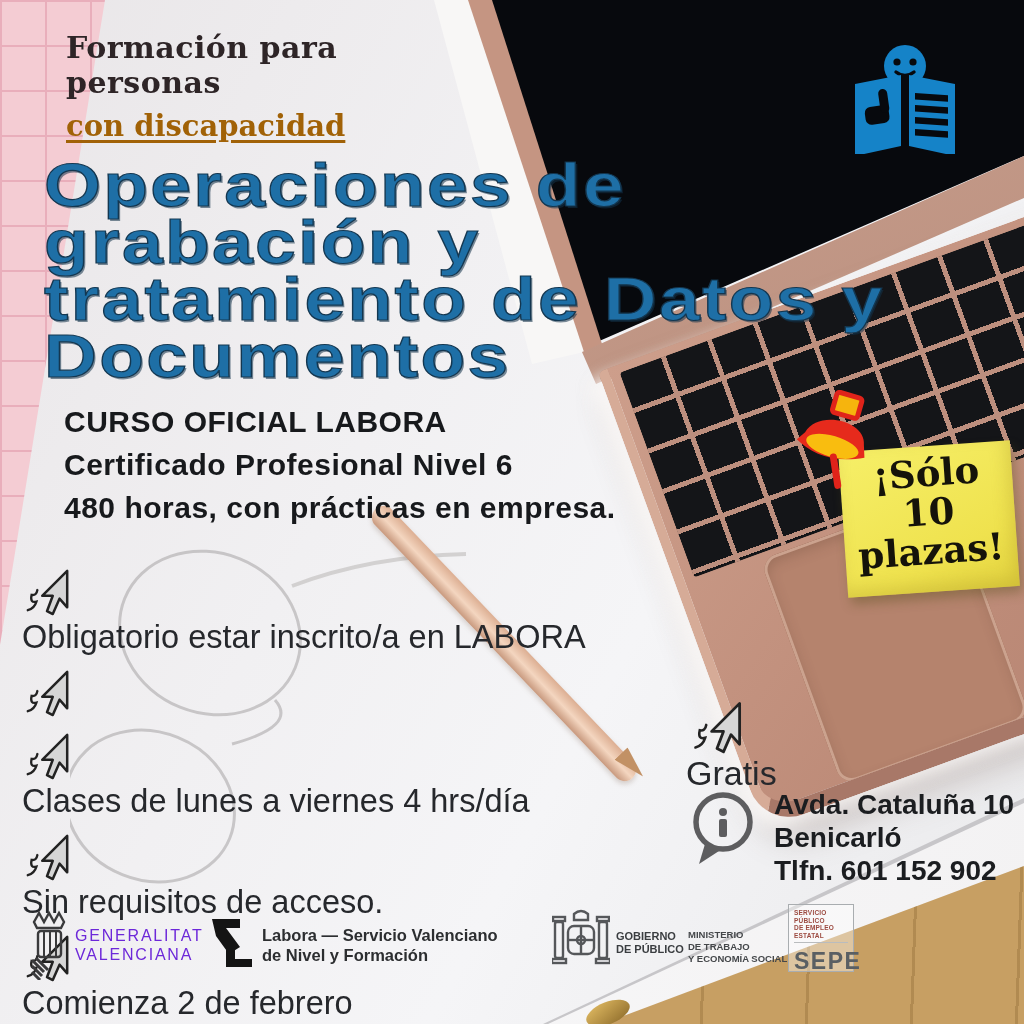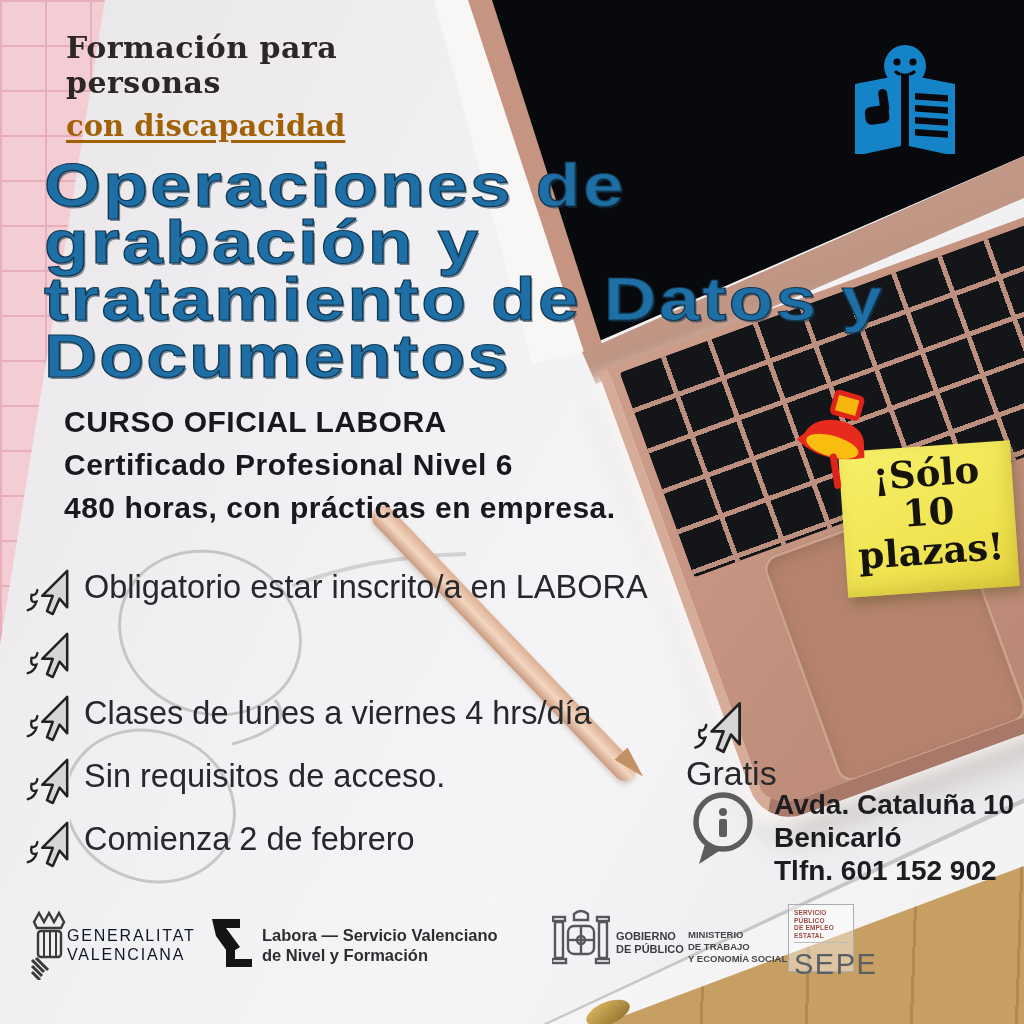--- a/index.html
+++ b/index.html
@@ -67,47 +67,47 @@
     color:#17191c;letter-spacing:.5px;white-space:nowrap;}
 
   .sticky-note{left:843px;top:446px;width:172px;height:146px;z-index:9;transform:rotate(-4deg);
     background:linear-gradient(155deg,#f6ef68,#efe24e 70%,#e3d33f);
     box-shadow:3px 7px 11px rgba(90,80,30,.4), inset -5px -8px 16px rgba(170,150,40,.3);
     text-align:center;font-family:"DejaVu Serif","Liberation Serif",serif;font-weight:bold;
     font-size:37px;line-height:39px;color:#15130a;padding-top:8px;box-sizing:border-box;}
   .pushpin{left:792px;top:390px;z-index:10;}
 
   .bullets{left:22px;top:566px;z-index:12;list-style:none;margin:0;padding:0;}
-  .bullets li{display:flex;align-items:flex-start;margin-bottom:13px;}
+  .bullets li{display:flex;align-items:flex-start;margin-bottom:13px;flex-direction:column;}
   .bullets .cursor{width:50px;height:50px;margin-right:12px;flex:none;}
   .bullets .txt{font-size:32.5px;line-height:34px;color:#26282c;padding-top:4px;white-space:nowrap;}
 
   .gratis{left:658px;top:698px;z-index:12;display:flex;align-items:center;flex-direction:column;}
   .gratis .cursor{width:56px;height:56px;}
   .gratis .txt{font-size:34px;color:#26282c;margin-left:28px;}
 
   .contact{left:686px;top:788px;z-index:12;display:flex;}
   .contact .lines{margin-left:14px;font-weight:700;font-size:28px;line-height:33px;color:#1b1d20;white-space:nowrap;}
 
   
   .footer-item{z-index:12;color:#3d4043;}
-  .gva-text{left:67px;top:926px;font-size:16px;line-height:19px;letter-spacing:1.8px;color:#0f172a;}
+  .gva-text{left:75px;top:926px;font-size:16px;line-height:19px;letter-spacing:1.8px;color:#6d28d9;}
   .gva-emblem{left:30px;top:910px;}
   .labora-mark{left:204px;top:914px;}
   .labora-text{left:262px;top:925px;font-size:16.5px;line-height:20px;font-weight:700;color:#2c2e30;}
   .vdiv1{left:523px;top:905px;width:2px;height:72px;background:#b7b9bb;}
   .vdiv2{left:678px;top:912px;width:2px;height:60px;background:#9d9fa2;}
   .coat{left:552px;top:908px;}
   .gob-text{left:616px;top:930px;font-size:11px;line-height:13px;font-weight:700;color:#3a3d40;}
   .min-text{left:688px;top:929px;font-size:9.5px;line-height:12px;font-weight:700;color:#44474a;}
   .sepe-box{left:788px;top:904px;width:66px;height:68px;border:1.5px solid #a9adb0;
     background:rgba(255,255,255,.4);box-sizing:border-box;text-align:left;padding:4px 5px;}
   .sepe-top{font-size:6.5px;line-height:7.5px;font-weight:700;color:#9c4a40;letter-spacing:.2px;
     border-bottom:1px solid #b9bcbe;padding-bottom:3px;}
-  .sepe-name{font-size:29px;font-weight:400;letter-spacing:1.5px;color:#5a5f63;margin-top:5px;}
+  .sepe-name{font-size:23px;font-weight:700;letter-spacing:1.5px;color:#5a5f63;margin-top:5px;}
   .olivella{left:892px;top:894px;width:82px;height:82px;border-radius:50%;background:#343a41;
     box-shadow:0 4px 10px rgba(40,40,40,.3);overflow:hidden;text-align:center;}
   .olivella .name{font-family:"DejaVu Serif","Liberation Serif",serif;font-size:15px;color:#f4f2ee;margin-top:-26px;}
   .olivella .sub{font-size:8.5px;color:#d9a45c;margin-top:1px;}
 </style>
 </head>
 <body>
 
 <div class="poster">
 

